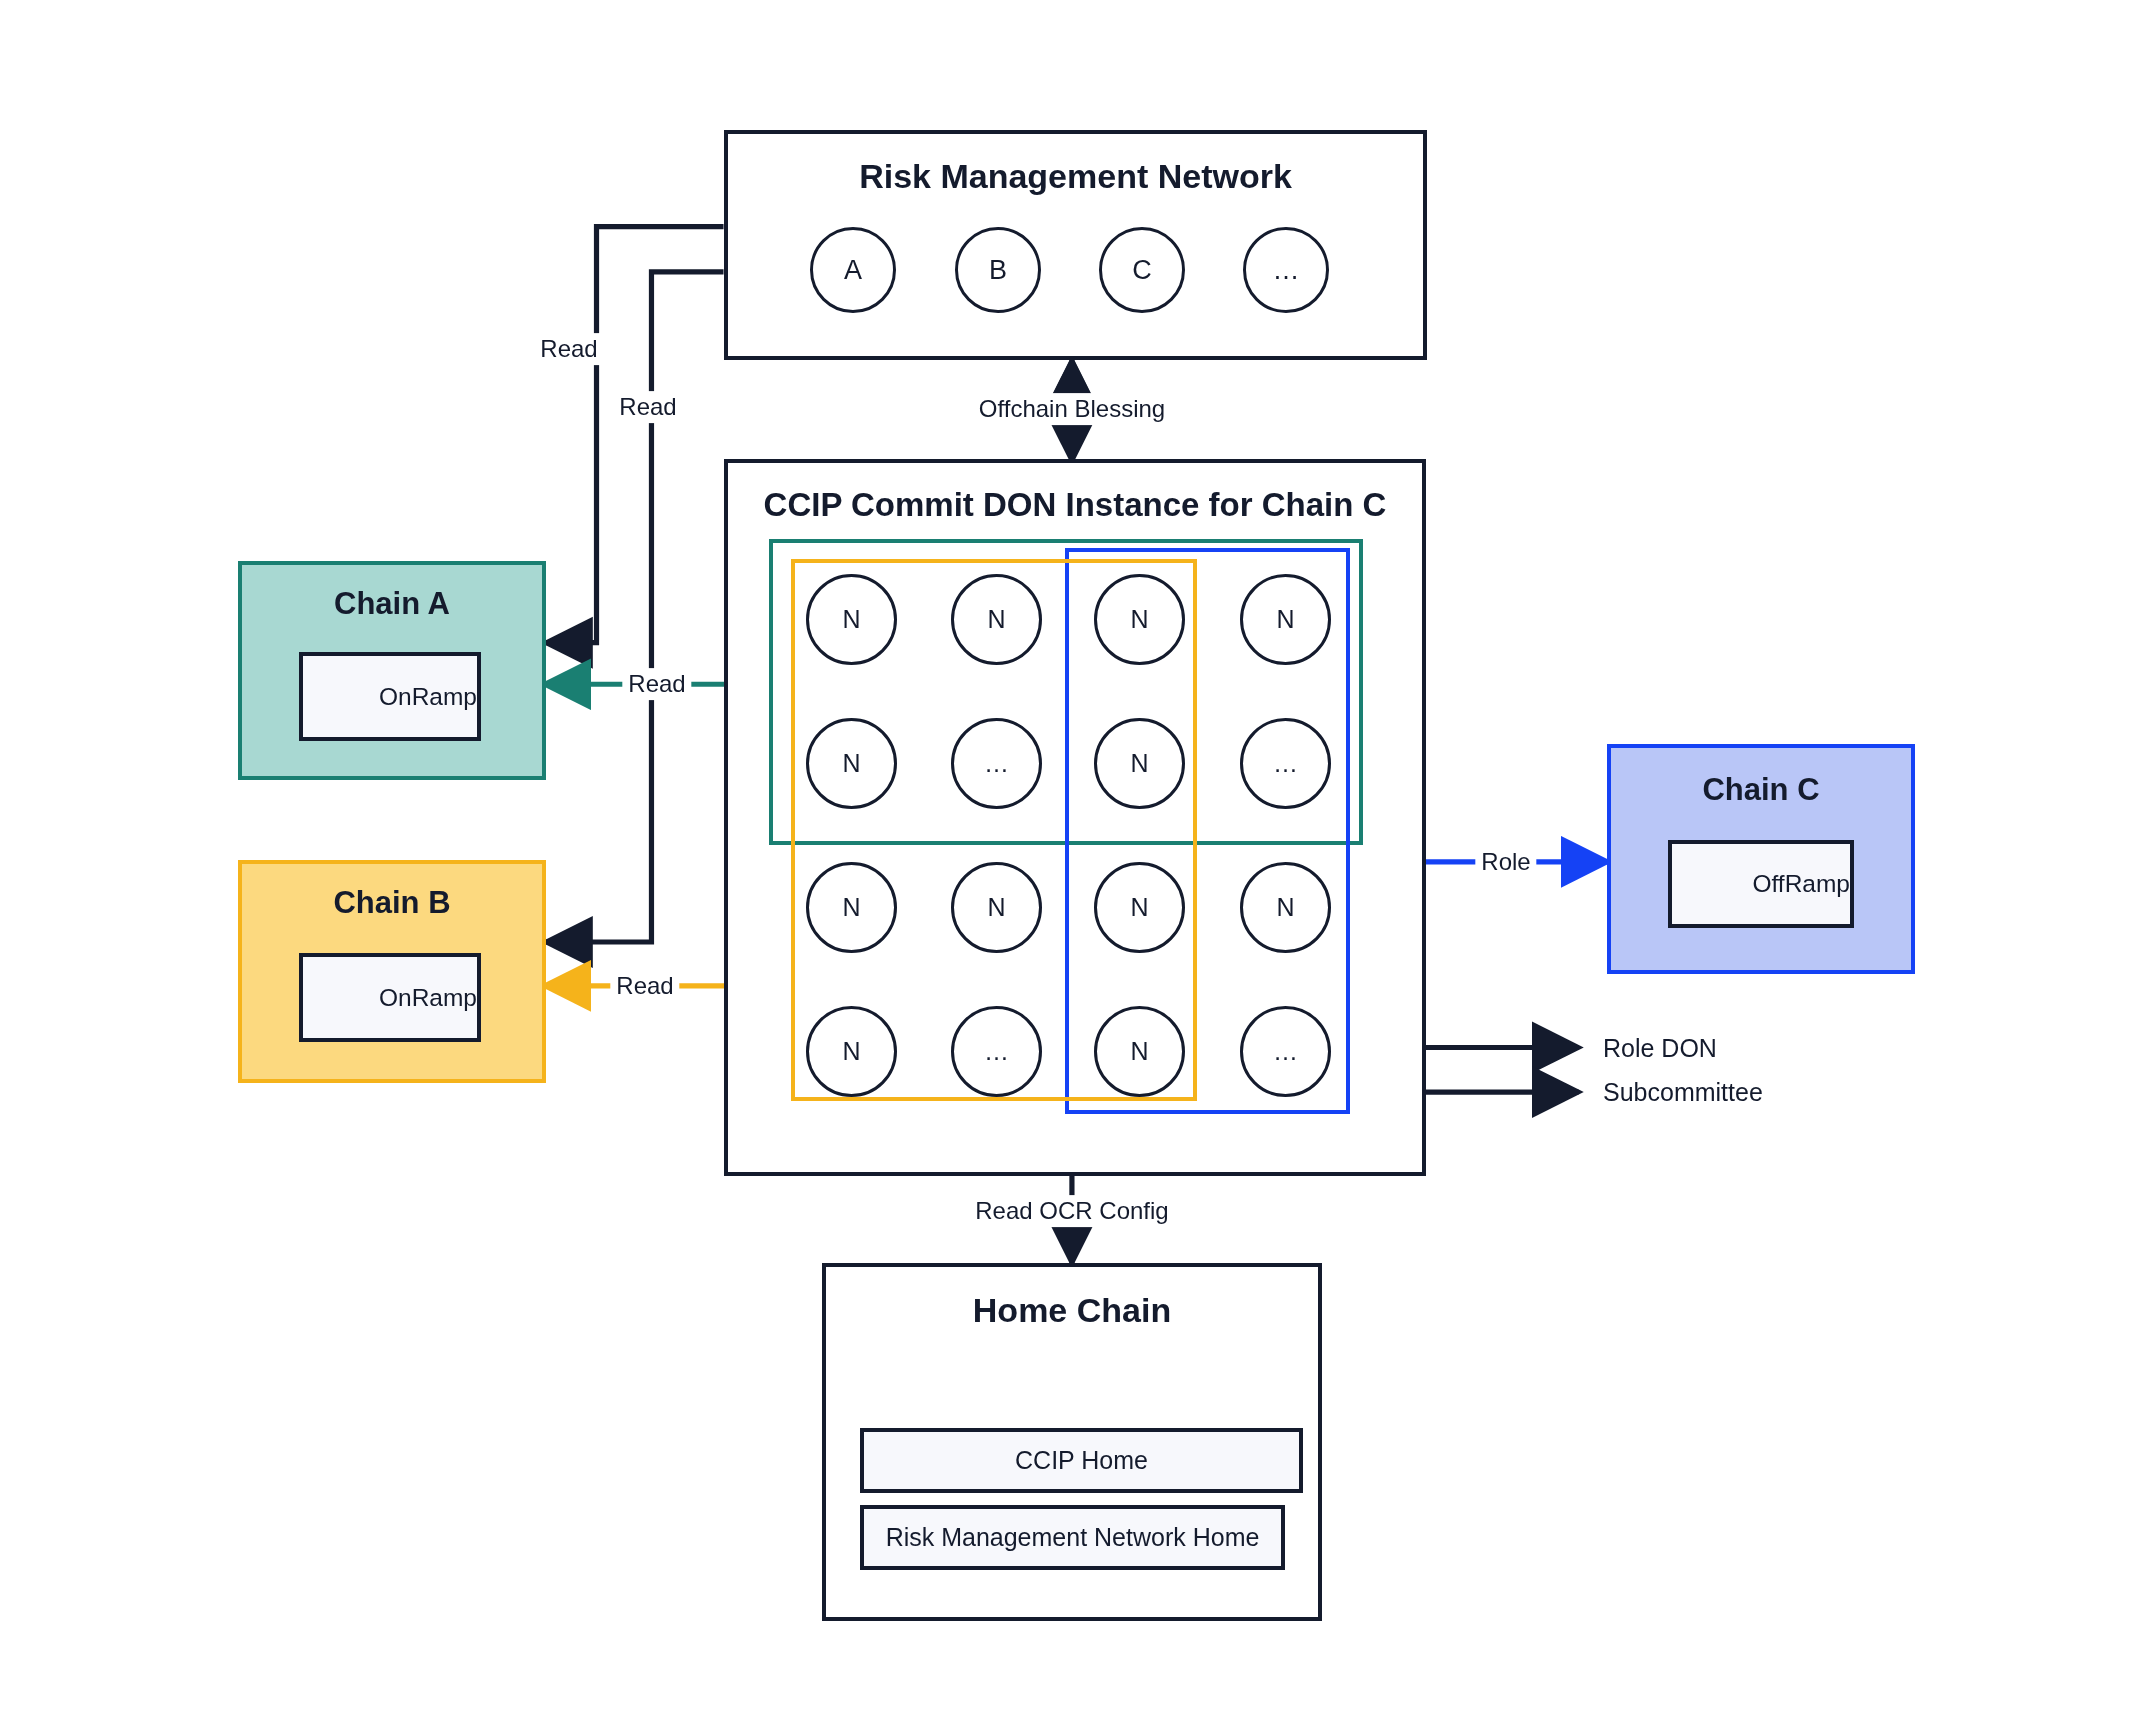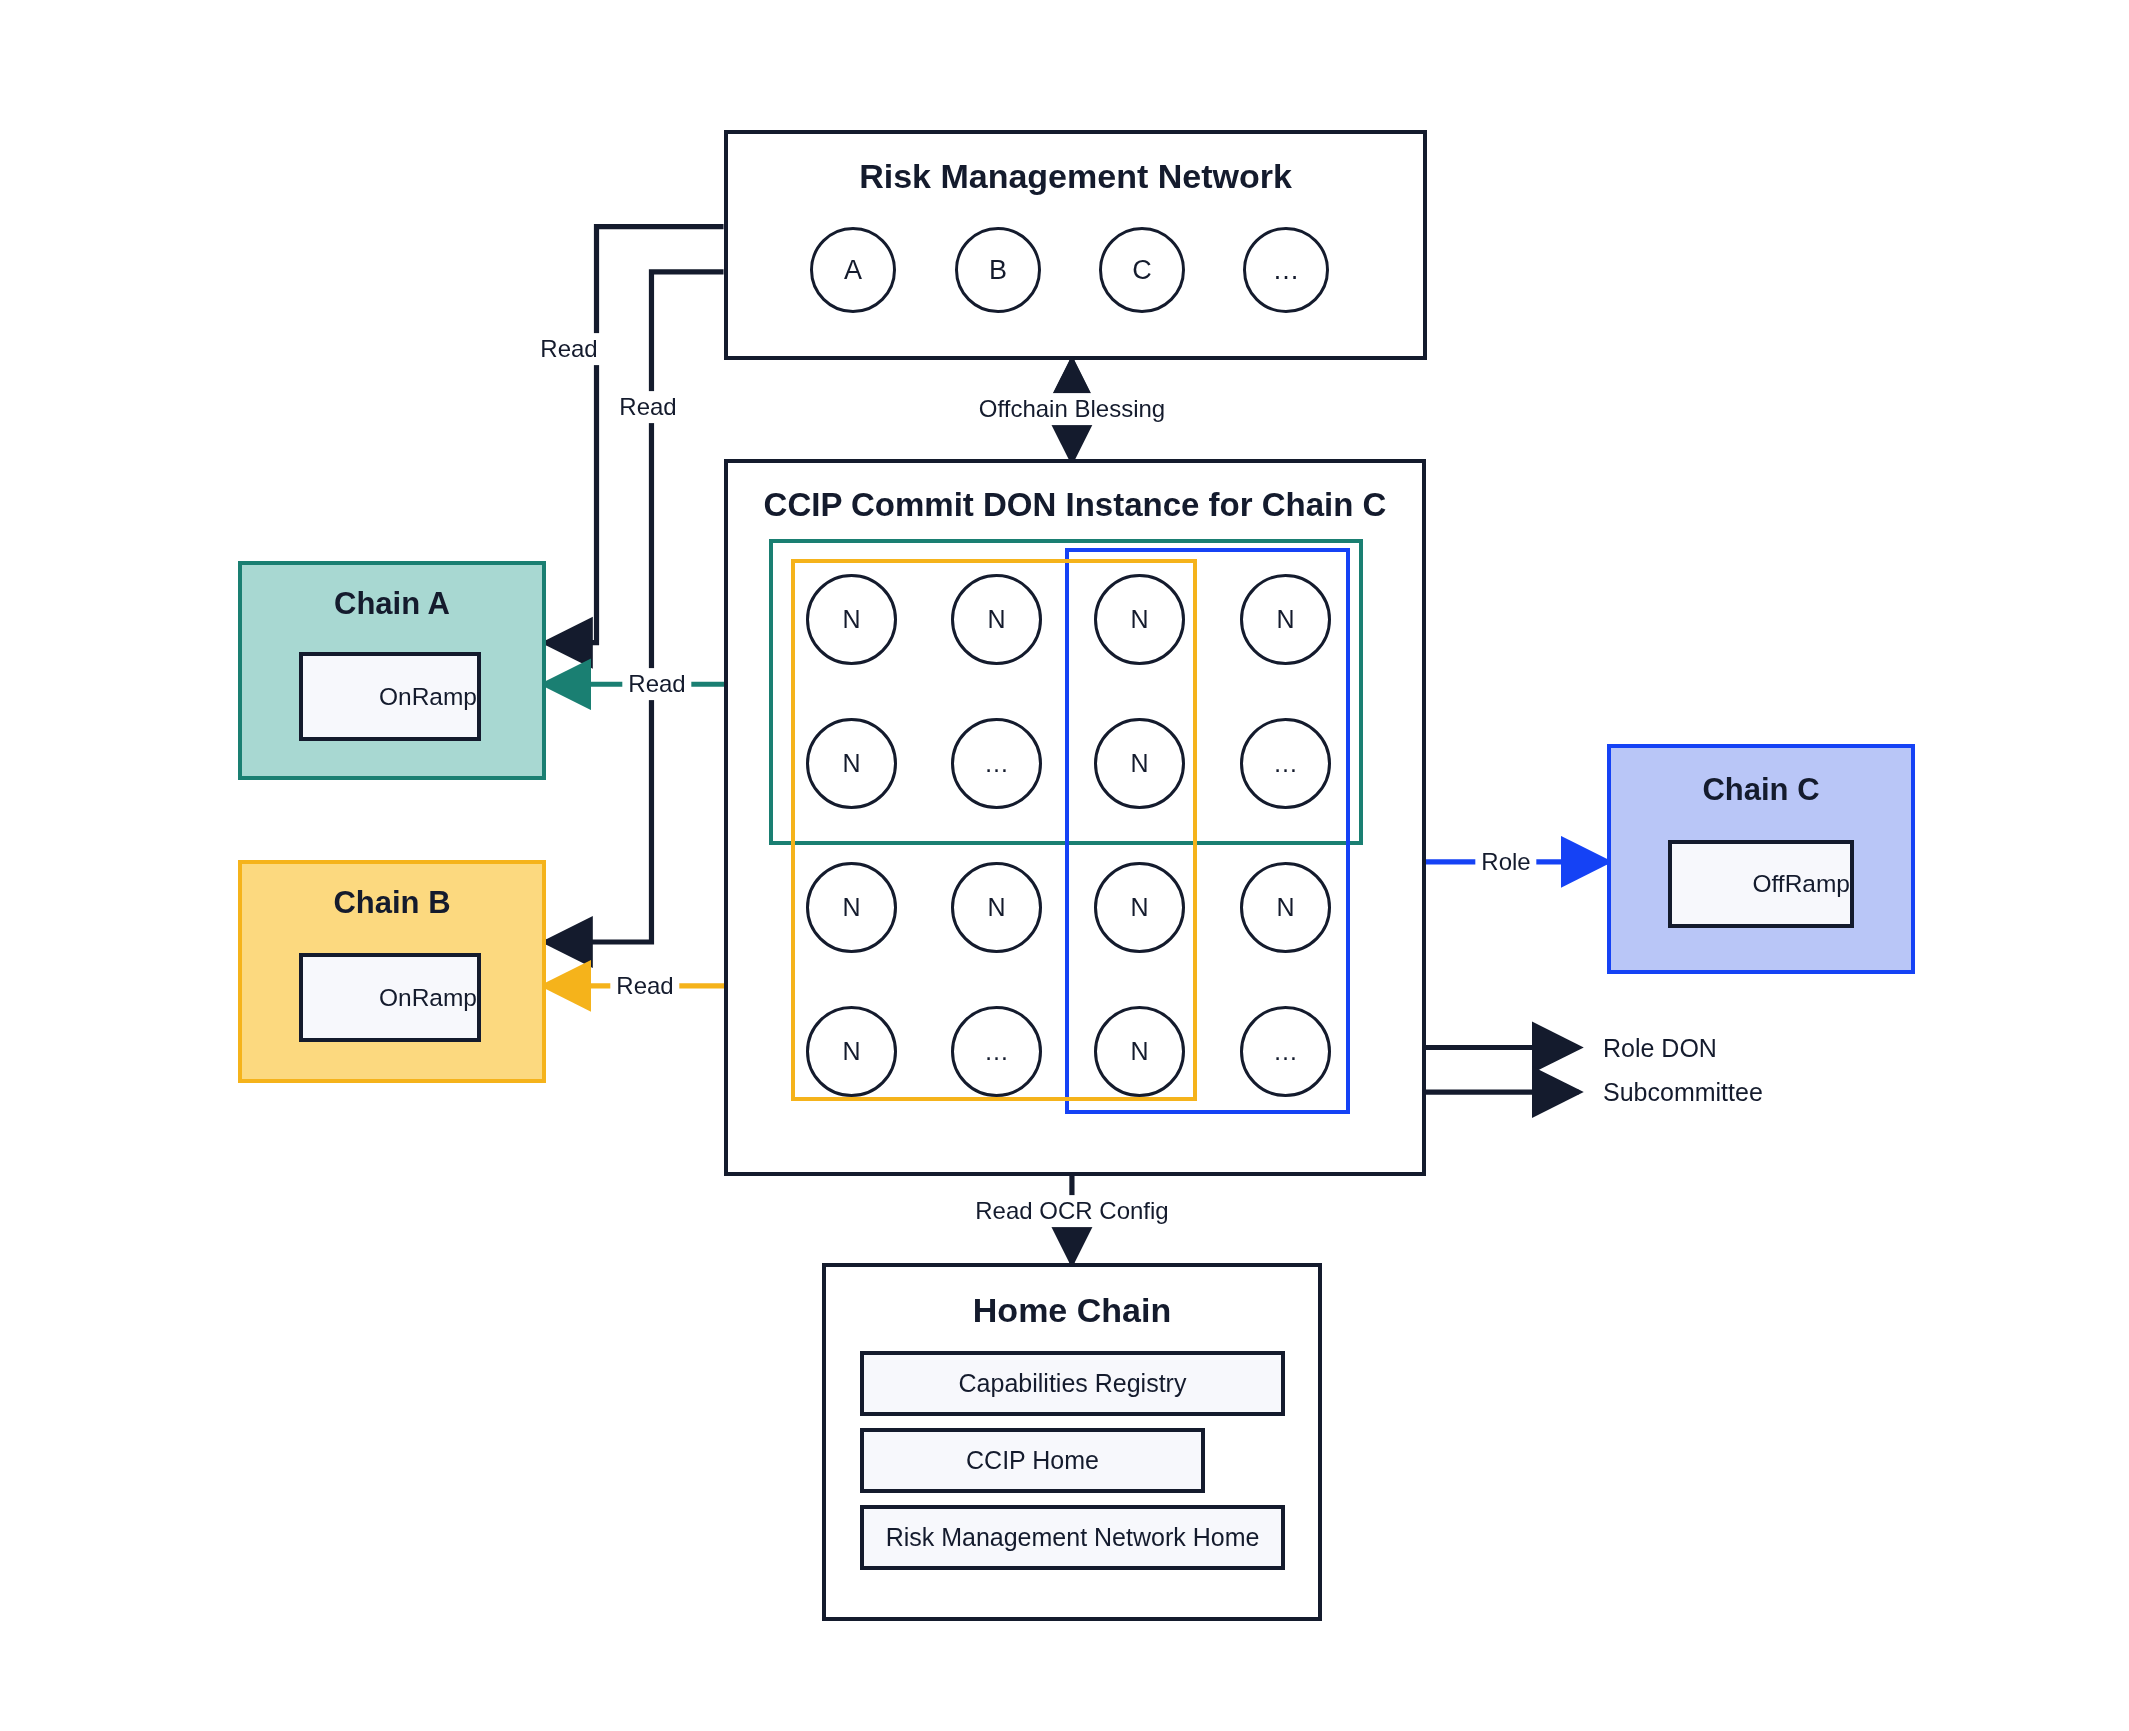--- a/index.html
+++ b/index.html
@@ -279,24 +279,21 @@
   <div class="chain-box" style="left:1607px; top:744px; width:308px; height:230px; background:#b9c6f7; border:4.5px solid #1542f5;">
     <div class="chain-title" style="top:24px;">Chain C</div>
   </div>
   <div class="ramp" style="left:1668px; top:840px; width:186px; height:88px;">
     <span>OffRamp</span>
   </div>
 
   <div class="box outline-box" style="left:822px; top:1263px; width:500px; height:358px;">
     <div class="box-title" style="top:25px; font-size:34px;">Home Chain</div>
   </div>
-  <div class="home-row" style="left:860px; top:1351px; width:425px; height:65px;">
-    <span>Capabilities Registry</span>
-  </div>
-  <div class="home-row" style="left:860px; top:1428px; width:345px; height:65px;">
+  <div class="home-row" style="left:860px; top:1428px; width:443px; height:65px;">
     <span>CCIP Home</span>
   </div>
   <div class="home-row" style="left:860px; top:1505px; width:425px; height:65px;">
     <span>Risk Management Network Home</span>
   </div>
 
   <div class="edge-label" style="left:569px; top:349px; transform:translate(-50%,-50%);">Read</div>
 
   <div class="edge-label" style="left:648px; top:407px; transform:translate(-50%,-50%);">Read</div>
 

